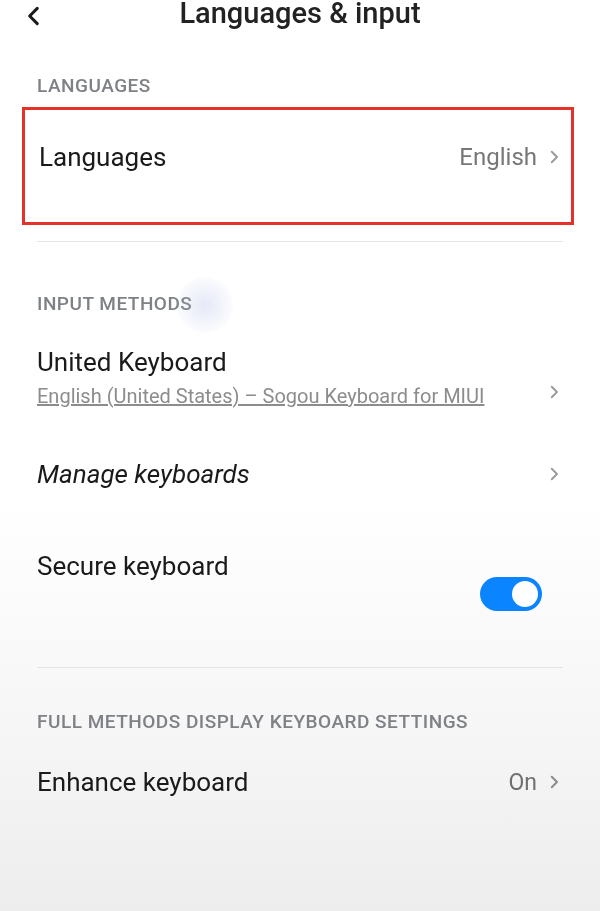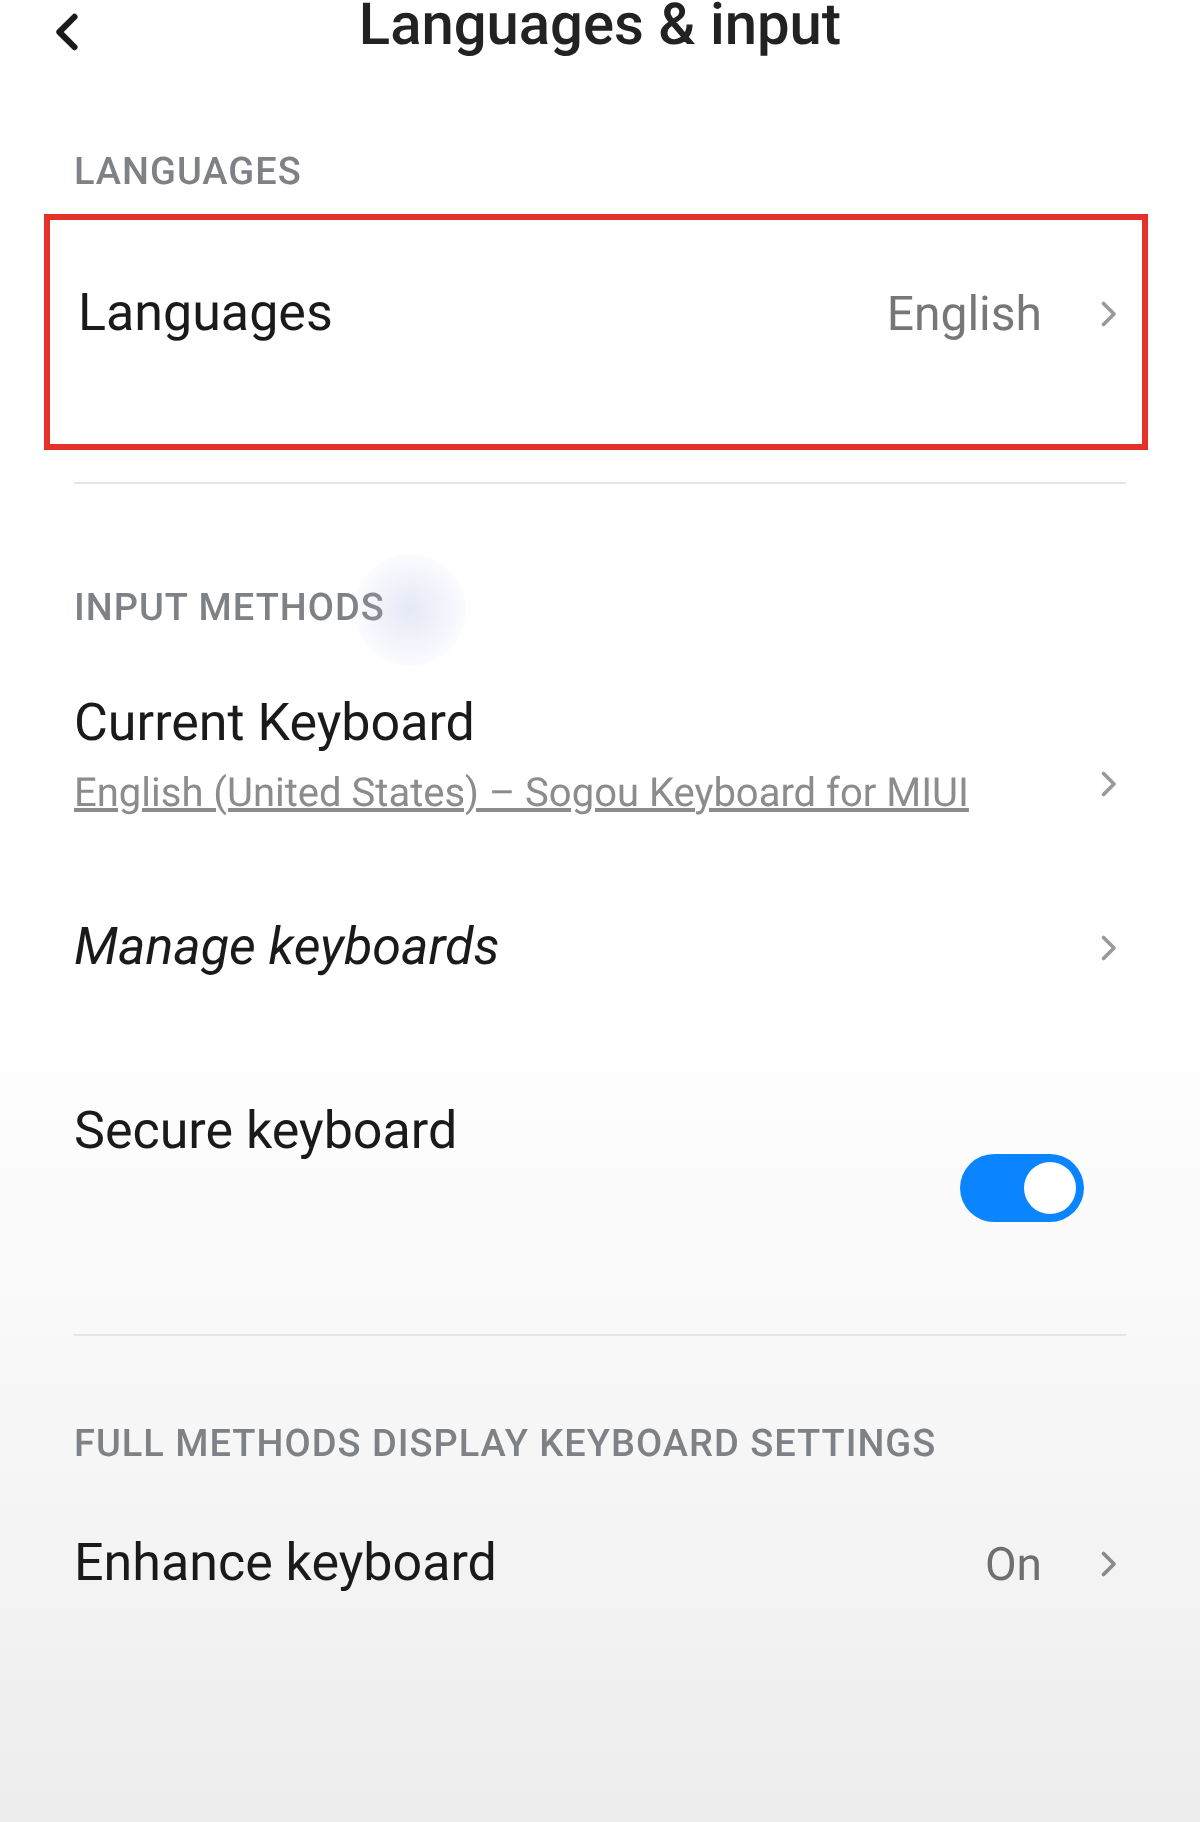--- a/index.html
+++ b/index.html
@@ -60,21 +60,21 @@
     .row.languages-row { padding: 0; }
     .row-title {
       font-size: 26px;
       color: #1a1a1a;
       font-weight: 400;
     }
     .row-value {
       font-size: 24px;
       color: #777;
       margin-left: auto;
-      margin-right: 24px;
+      margin-right: 8px;
     }
     .chevron {
       width: 18px;
       height: 18px;
       display: flex;
       align-items: center;
       justify-content: center;
       flex-shrink: 0;
     }
     .row-sub {
@@ -155,21 +155,21 @@
 
 <div class="divider"></div>
 
 <div class="ghost-circle"></div>
 
 <div class="section-header input-hdr">INPUT METHODS</div>
 
 <div class="current-keyboard-block">
   <div class="ck-row">
     <div class="ck-text">
-      <div class="row-title">Current Keyboard</div>
+      <div class="row-title">United Keyboard</div>
       <div class="row-sub">English (United States) – Sogou Keyboard for MIUI</div>
     </div>
     <div class="ck-chevron-wrap">
       <span class="chevron">
         <svg viewBox="0 0 24 24" width="18" height="18" fill="none" stroke="#9a9a9a" stroke-width="2.5" stroke-linecap="round" stroke-linejoin="round">
             <polyline points="9 5 16 12 9 19"></polyline>
           </svg>
       </span>
     </div>
   </div>

